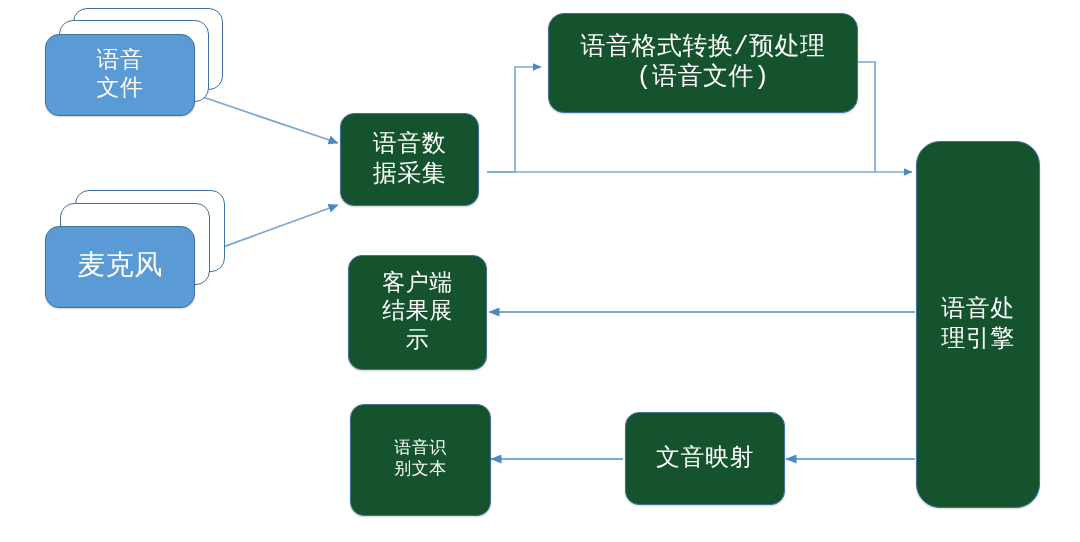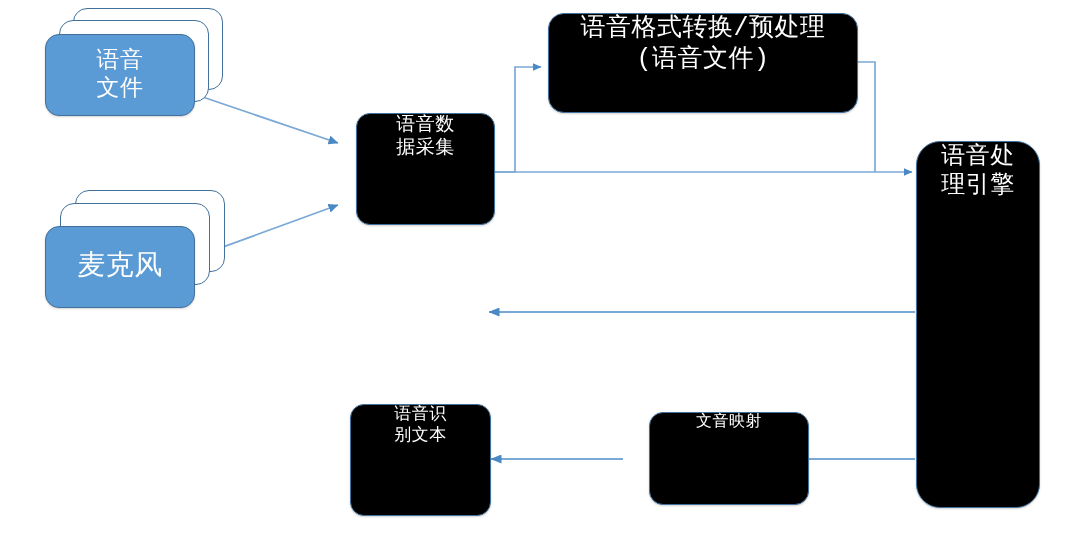--- a/index.html
+++ b/index.html
@@ -14,26 +14,26 @@
     position: relative;
     width: 1080px;
     height: 542px;
     background: #ffffff;
     overflow: hidden;
     font-family: Liberation Mono, monospace;
   }
   .node {
     position: absolute;
     box-sizing: border-box;
-    background: #000000;
+    background: #14532d;
     border: 1.4px solid #41719C;
     border-radius: 14px;
     color: #FFFFFF;
     display: flex;
-    align-items: flex-start;
+    align-items: center;
     justify-content: center;
     text-align: center;
     line-height: 1.22;
     letter-spacing: 0.5px;
     font-weight: 400;
     z-index: 3;
     box-shadow: 0 1px 2px rgba(0,0,0,0.18);
   }
   .node .label {
     display: block;
@@ -149,37 +149,42 @@
   </div>
 
   <div class="stack" style="left:45px; top:190px; width:160px; height:118px;">
     <div class="card-back" style="left:30px; top:0px;"></div>
     <div class="card-back" style="left:15px; top:13px;"></div>
     <div class="card-front" style="left:0px; top:36px; font-size:28px;">
       <span class="label">麦克风</span>
     </div>
   </div>
 
-  <div class="node" style="left:356px; top:113px; width:139px; height:112px; font-size:19px;">
+  <div class="node" style="left:340px; top:113px; width:139px; height:93px; font-size:24px;">
     <span class="label">语音数
 据采集</span>
   </div>
 
   <div class="node" style="left:548px; top:13px; width:310px; height:100px; font-size:25px; border-radius:16px;">
     <span class="label">语音格式转换/预处理
 (语音文件)</span>
   </div>
 
   <div class="node" style="left:916px; top:141px; width:124px; height:367px; font-size:24px; border-radius:24px;">
     <span class="label">语音处
 理引擎</span>
   </div>
 
+  <div class="node" style="left:348px; top:255px; width:139px; height:115px; font-size:23px;">
+    <span class="label">客户端
+结果展
+示</span>
+  </div>
 
-  <div class="node" style="left:625px; top:412px; width:160px; height:93px; font-size:16px;margin-left:24px;">
+  <div class="node" style="left:625px; top:412px; width:160px; height:93px; font-size:24px;">
     <span class="label">文音映射</span>
   </div>
 
   <div class="node" style="left:350px; top:404px; width:141px; height:112px; font-size:17px;">
     <span class="label">语音识
 别文本</span>
   </div>
 
 </div>
 

